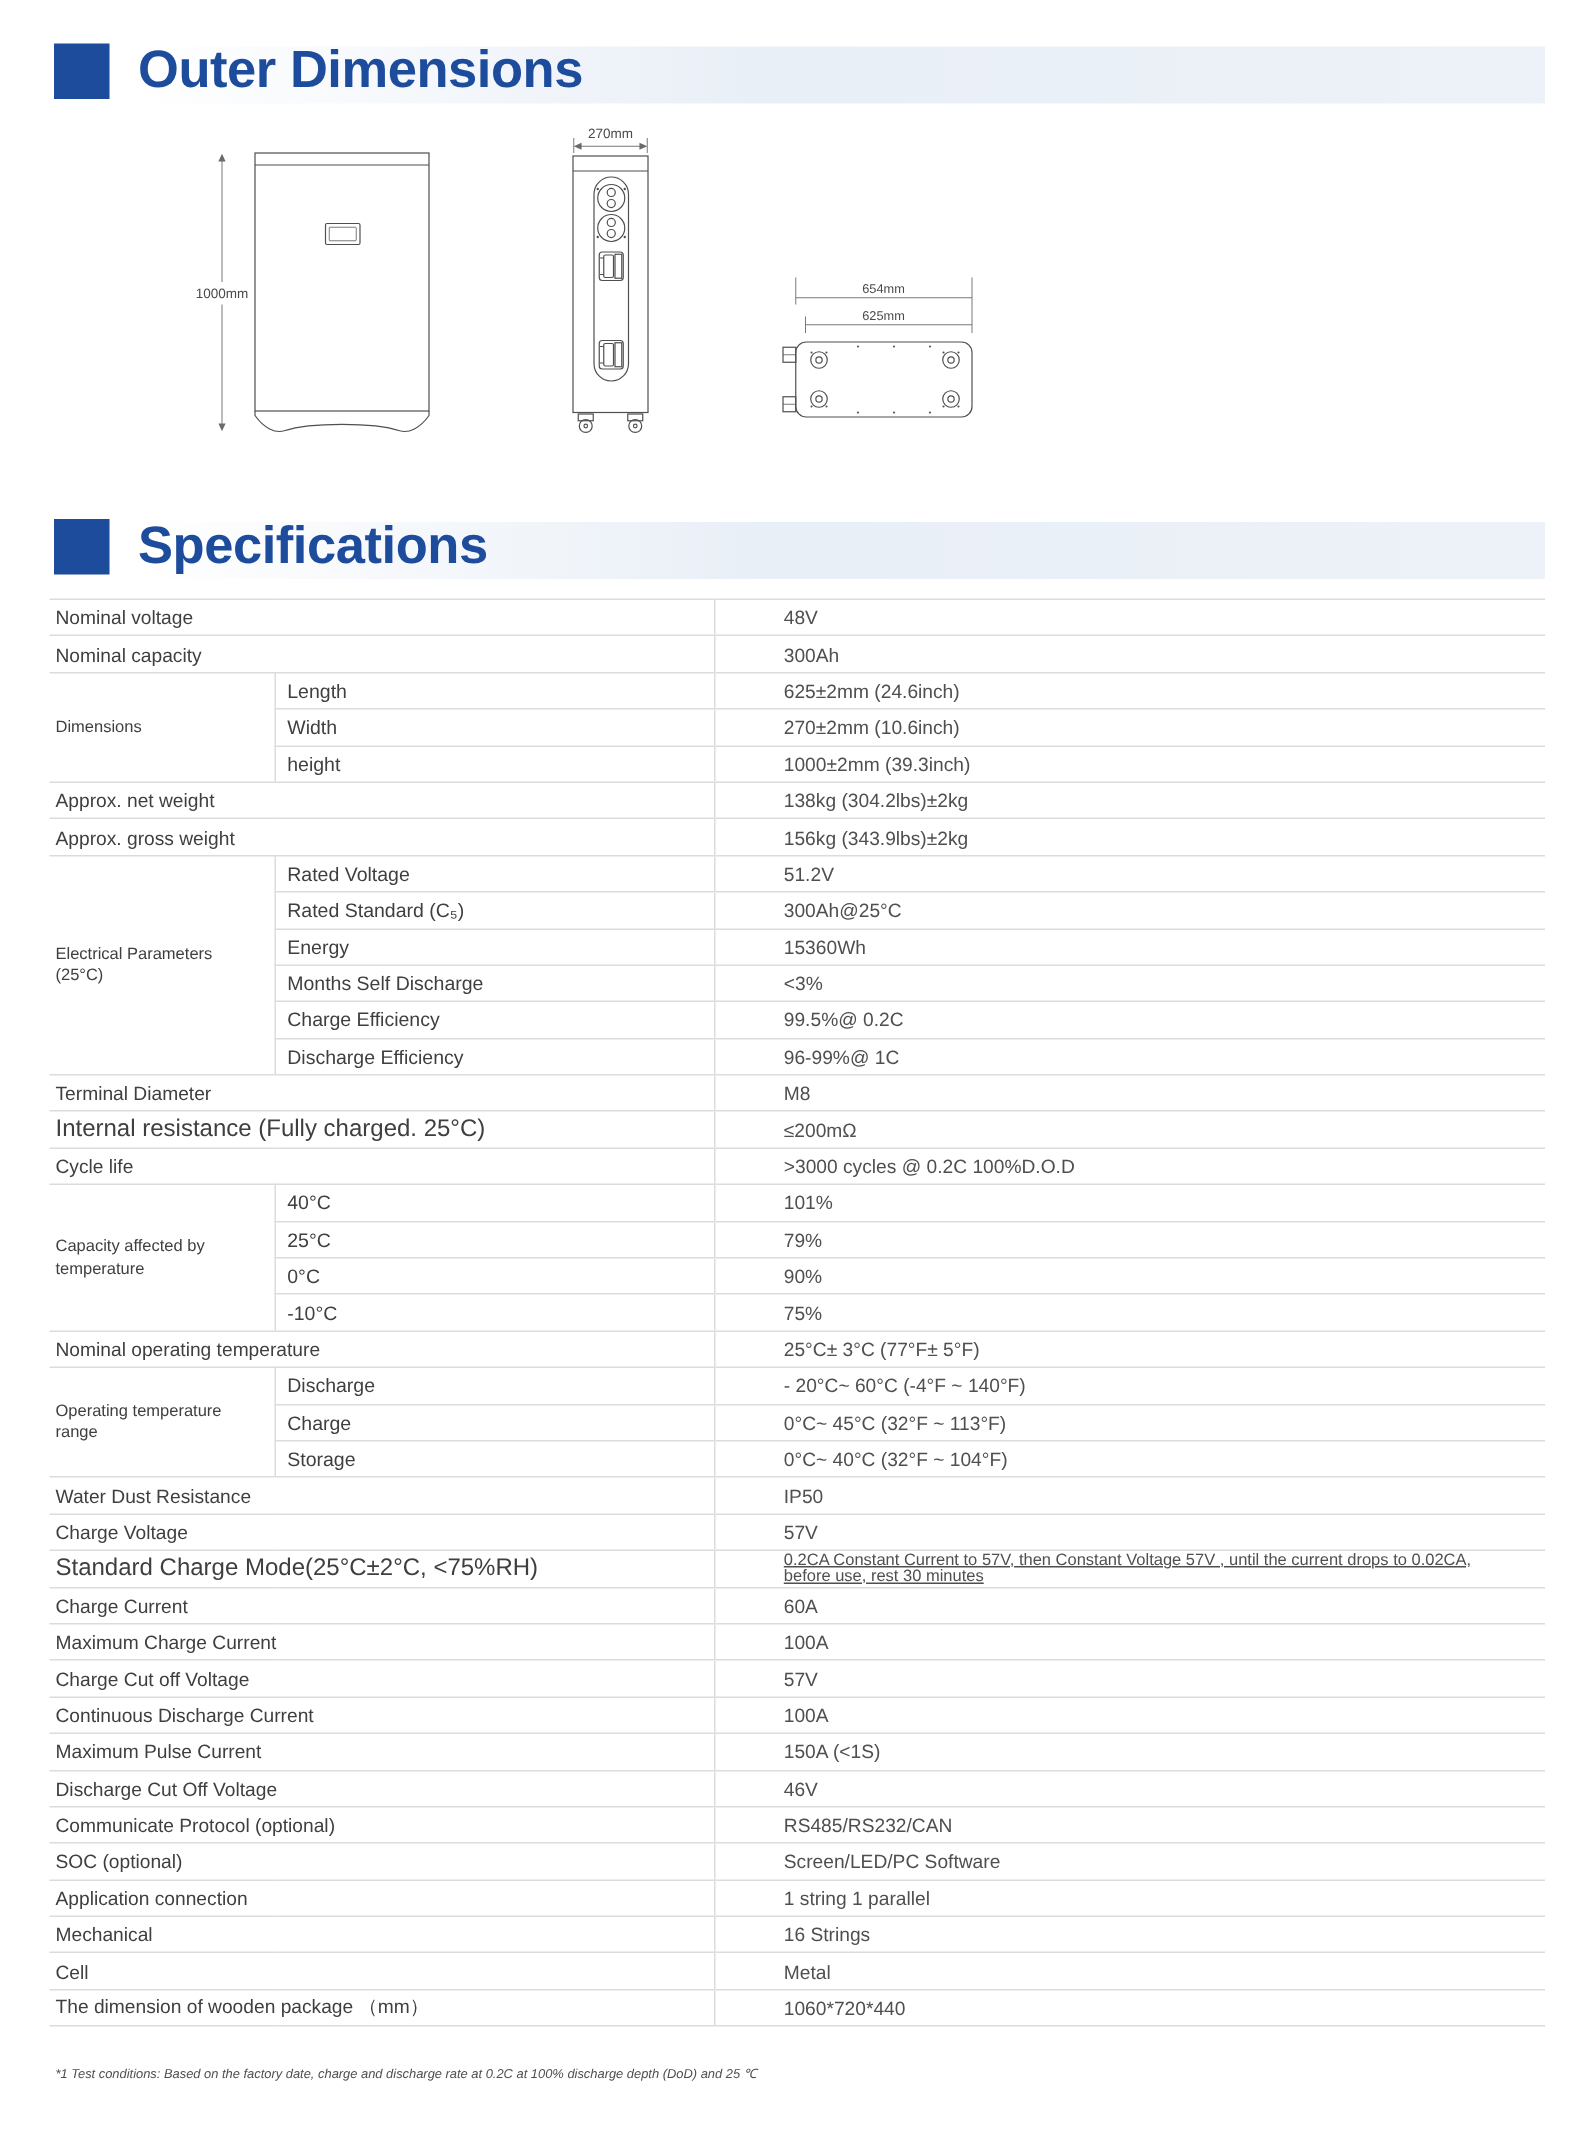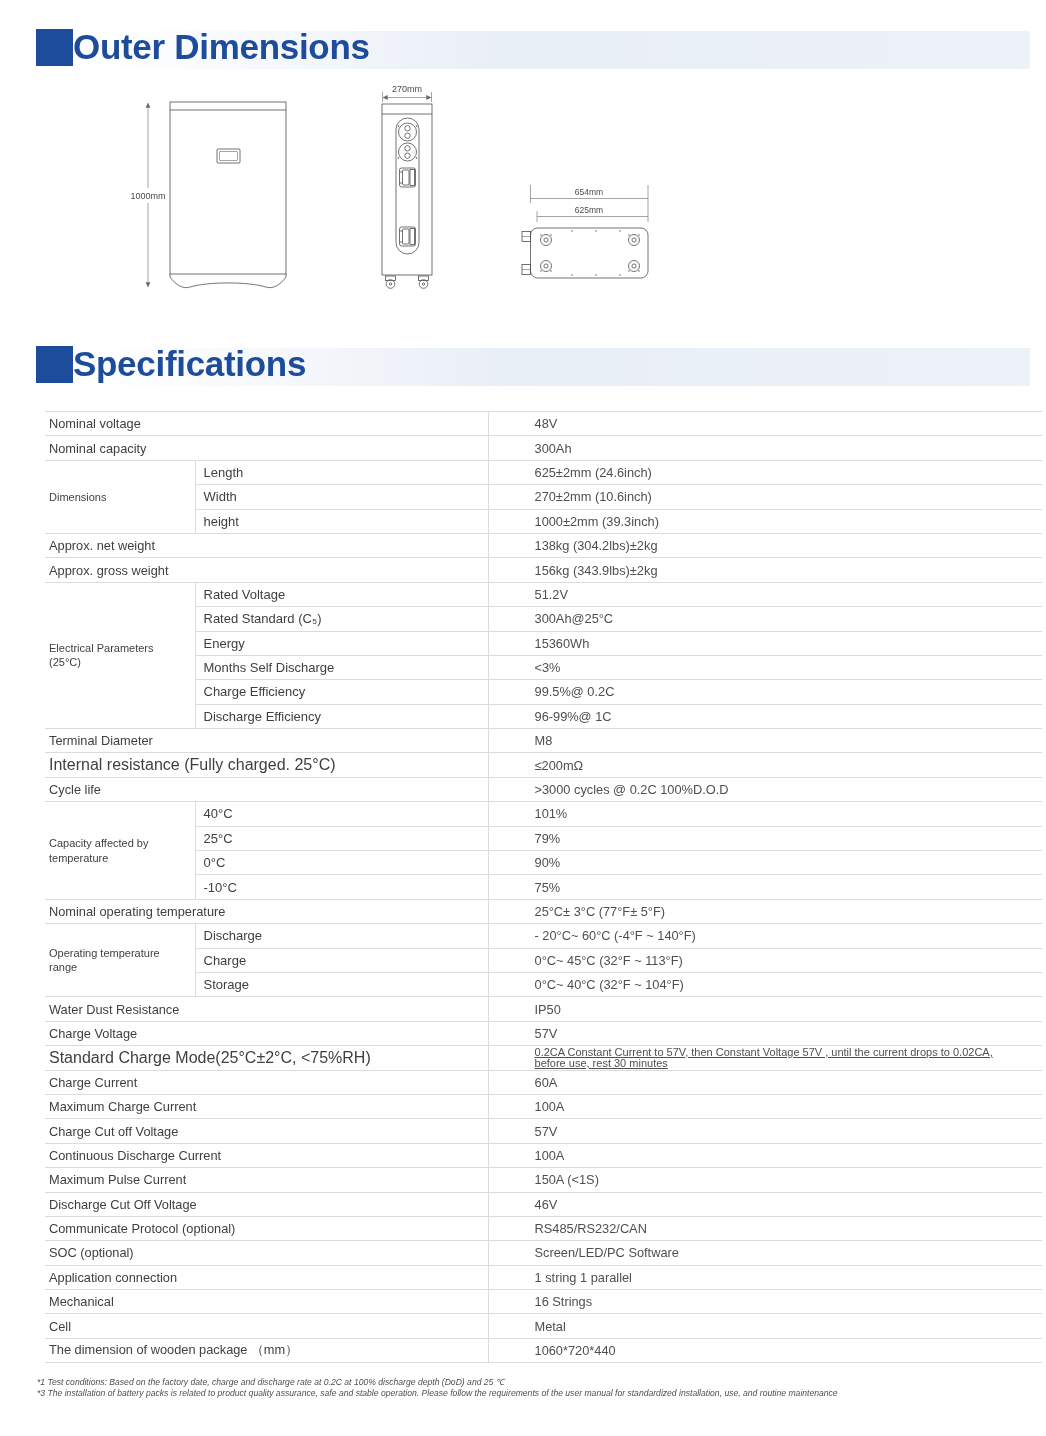--- a/index.html
+++ b/index.html
@@ -10,36 +10,35 @@
     -webkit-font-smoothing:antialiased;
   }
   .title-band {
     position:absolute; left:88px; width:942px; height:38px; z-index:0;
     background:linear-gradient(to right, rgba(233,239,247,0) 0%, #e9eff7 45%, #edf2f8 100%);
   }
   .band-1 { top:31px; }
   .band-2 { top:348px; }
   .section-header {
     position:absolute; left:36px; z-index:1;
-    display:flex; align-items:center; 
+    display:flex; align-items:center; gap:19px;
   }
   .header-1 { top:27px; }
   .header-2 { top:344px; }
   .bullet { width:37px; height:37px; background:var(--accent,#1d4c9c); }
   .section-title {
     font-size:35px; font-weight:700; color:var(--accent,#1d4c9c);
     letter-spacing:-0.3px; white-space:nowrap;
   }
   .drawings { position:absolute; left:0; top:80px; width:1046px; height:225px; }
 
   .spec-table {
-    position:absolute; left:33px; top:411px; width:997px;
+    position:absolute; left:33px; top:399px; width:997px;
     border-collapse:collapse; table-layout:fixed;
     border-bottom:1px solid var(--line,#dcdcdc);
-    margin-left:12px;
   }
   .spec-table td {
     border-top:1px solid var(--line,#dcdcdc);
     height:23.4px; vertical-align:middle; padding:0;
     color:var(--text,#3f3f3f);
     overflow:hidden; white-space:nowrap;
   }
   td.label   { padding-left:4px;  font-size:12.8px; }
   td.label.sm{ font-size:16px; }
   td.group   {
@@ -356,14 +355,13 @@
       </tr>
       <tr>
         <td class="label" colspan="2">The dimension of wooden package （mm）</td>
         <td class="value">1060*720*440</td>
       </tr>
     </tbody>
 </table>
 
 <div class="footnotes">
   <div>*1 Test conditions: Based on the factory date, charge and discharge rate at 0.2C at 100% discharge depth (DoD) and 25 ℃</div>
-  <div>*3 The installation of battery packs is related to product quality assurance, safe and stable operation. Please follow the requirements of the user manual for standardized installation, use, and routine maintenance</div>
 </div>
 
 </body></html>

